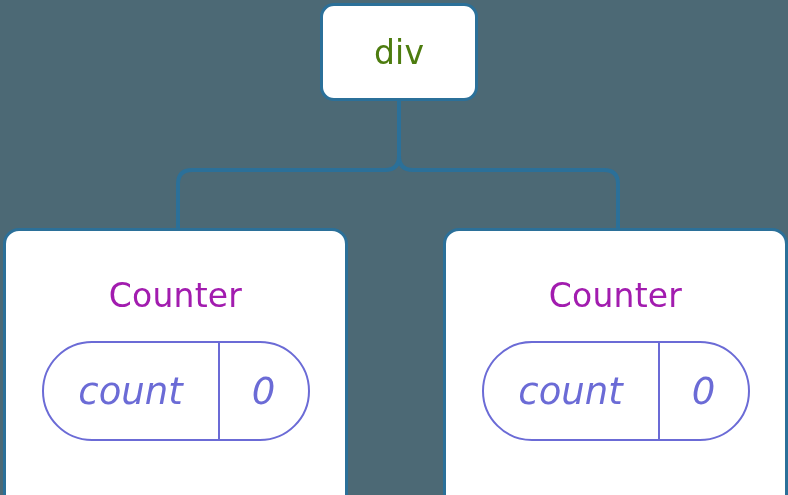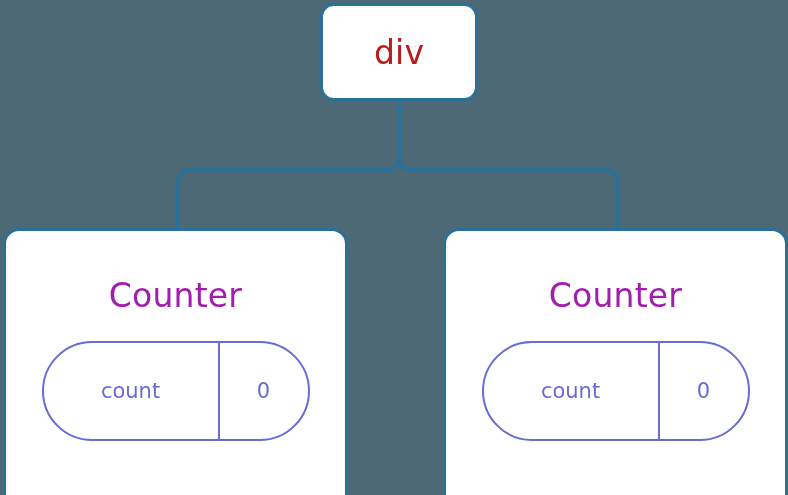--- a/index.html
+++ b/index.html
@@ -36,21 +36,21 @@
     left: 320px;
     top: 3px;
     width: 158px;
     height: 98px;
     display: flex;
     align-items: center;
     justify-content: center;
   }
   .node-root .node-title {
     font-size: 33px;
-    color: #b91c1c;
+    color: #4d7c0f;
     letter-spacing: 0.2px;
   }
   .node-child {
     width: 345px;
     height: 290px;
     top: 228px;
     display: flex;
     flex-direction: column;
     align-items: center;
     border-radius: 16px;
@@ -72,22 +72,23 @@
     border: 2px solid #6b6bd6;
     border-radius: 50px;
     display: flex;
     align-items: stretch;
   }
   .pill-key, .pill-val {
     display: flex;
     align-items: center;
     justify-content: center;
     color: #6b6bd6;
-    font-size: 21px;
+    font-size: 37px;
     line-height: 1;
+    font-style: italic;
   }
   .pill-key {
     width: 174px;
     border-right: 2px solid #6b6bd6;
   }
   .pill-val {
     flex: 1;
   }
 </style>
 </head>

